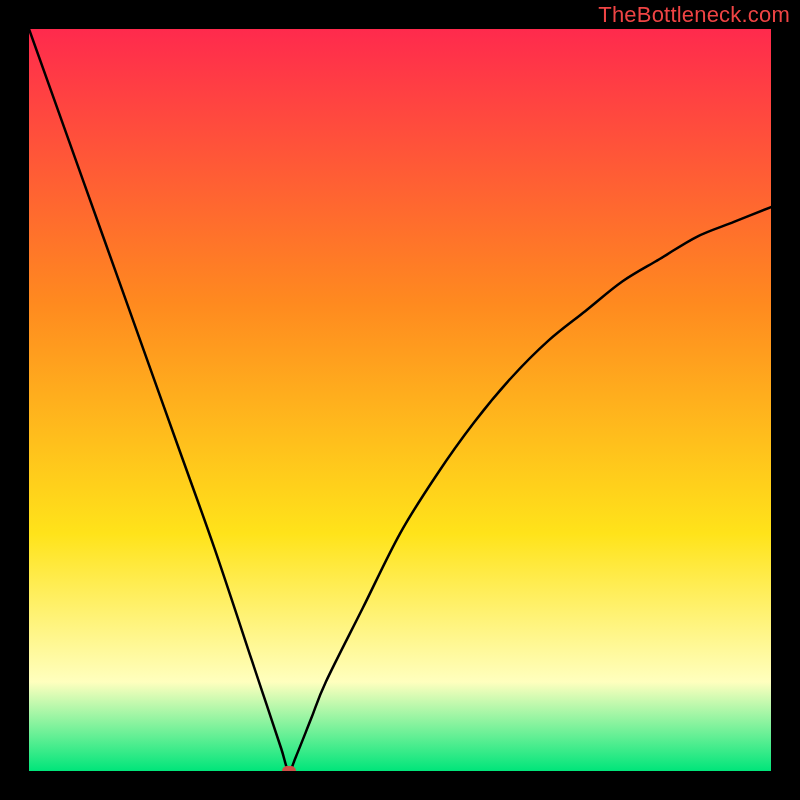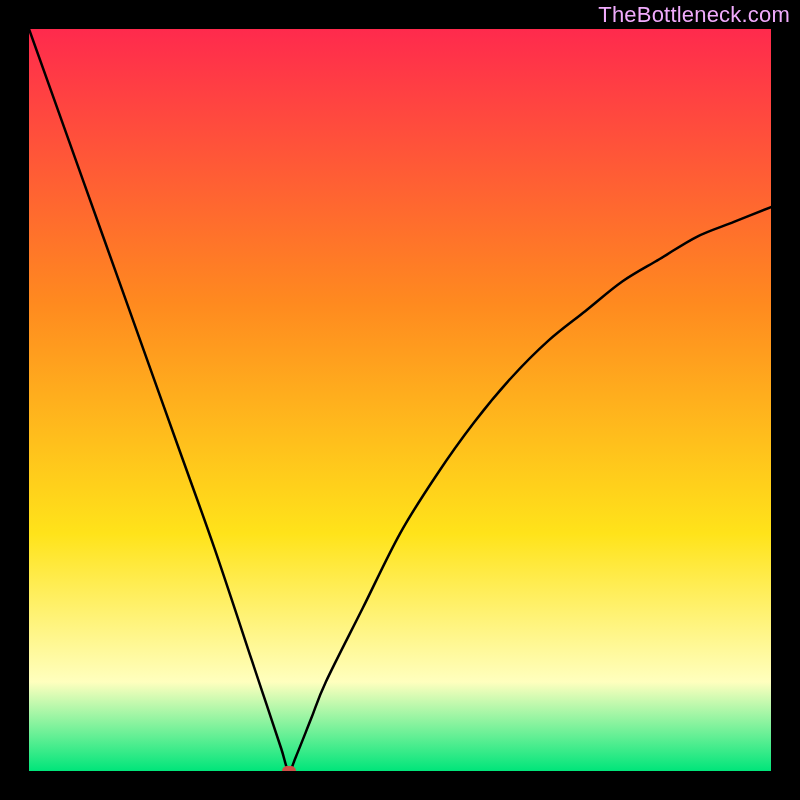--- a/index.html
+++ b/index.html
@@ -15,21 +15,21 @@
     position: relative;
     width: 800px;
     height: 800px;
     background: #000000;
   }
   .watermark {
     position: absolute;
     top: 2px;
     right: 10px;
     z-index: 10;
-    color: #f0abfc;
+    color: #ef4444;
     font-size: 22px;
     font-weight: 500;
     letter-spacing: 0.2px;
     text-align: center;
   }
   .plot-area {
     position: absolute;
     left: 29px;
     top: 29px;
     width: 742px;

